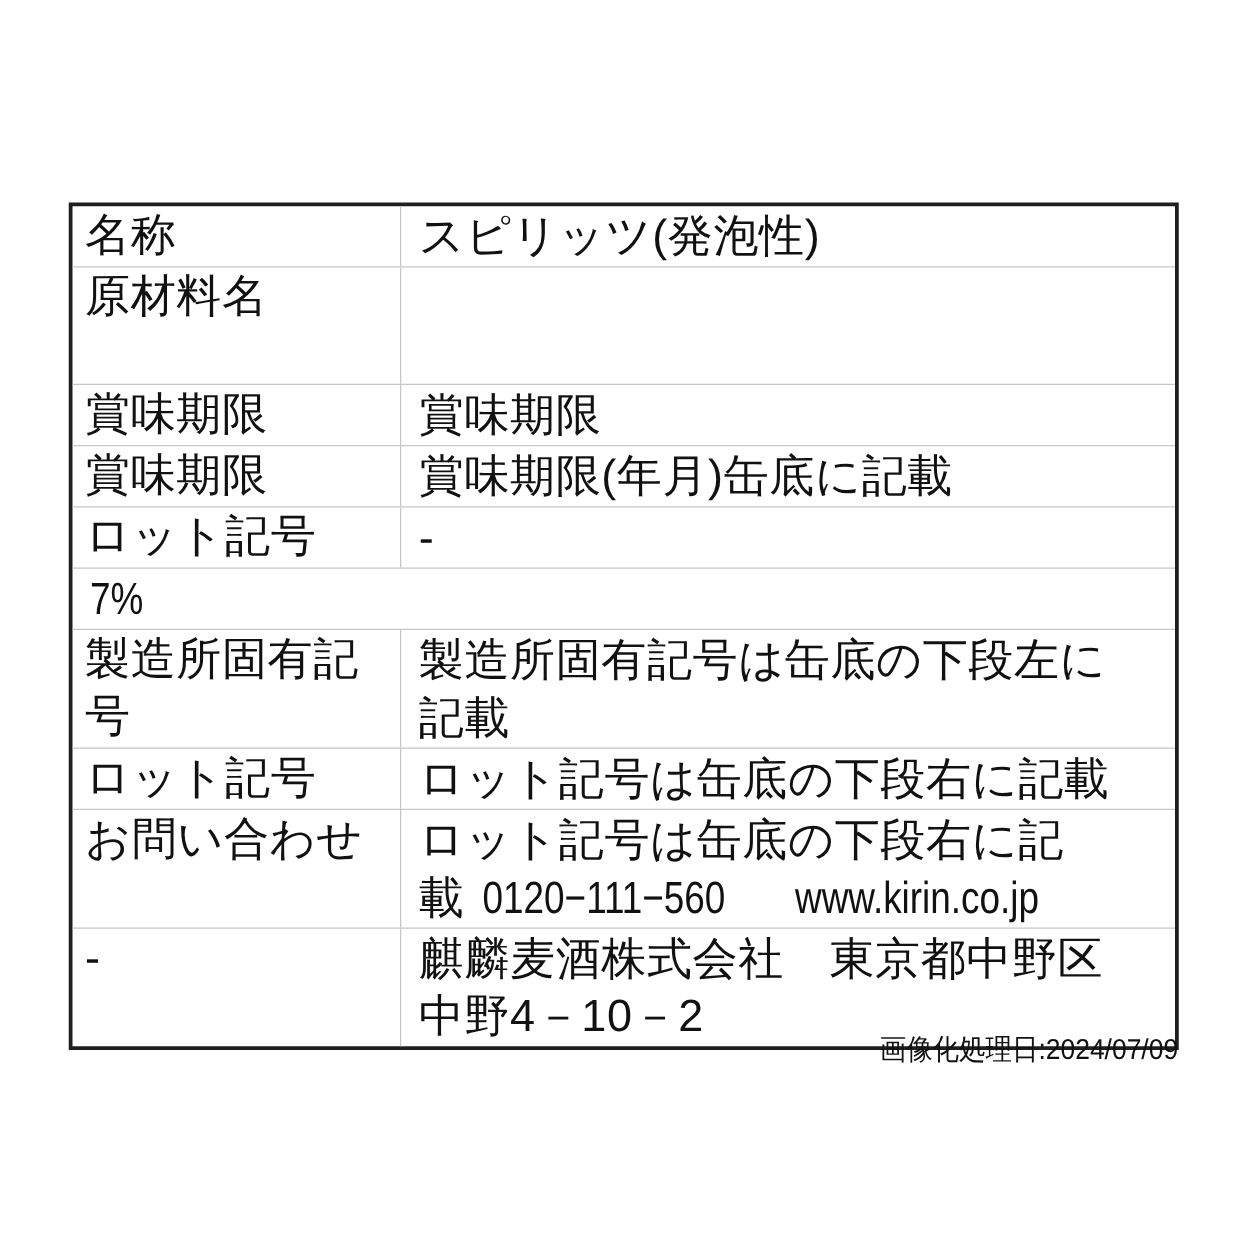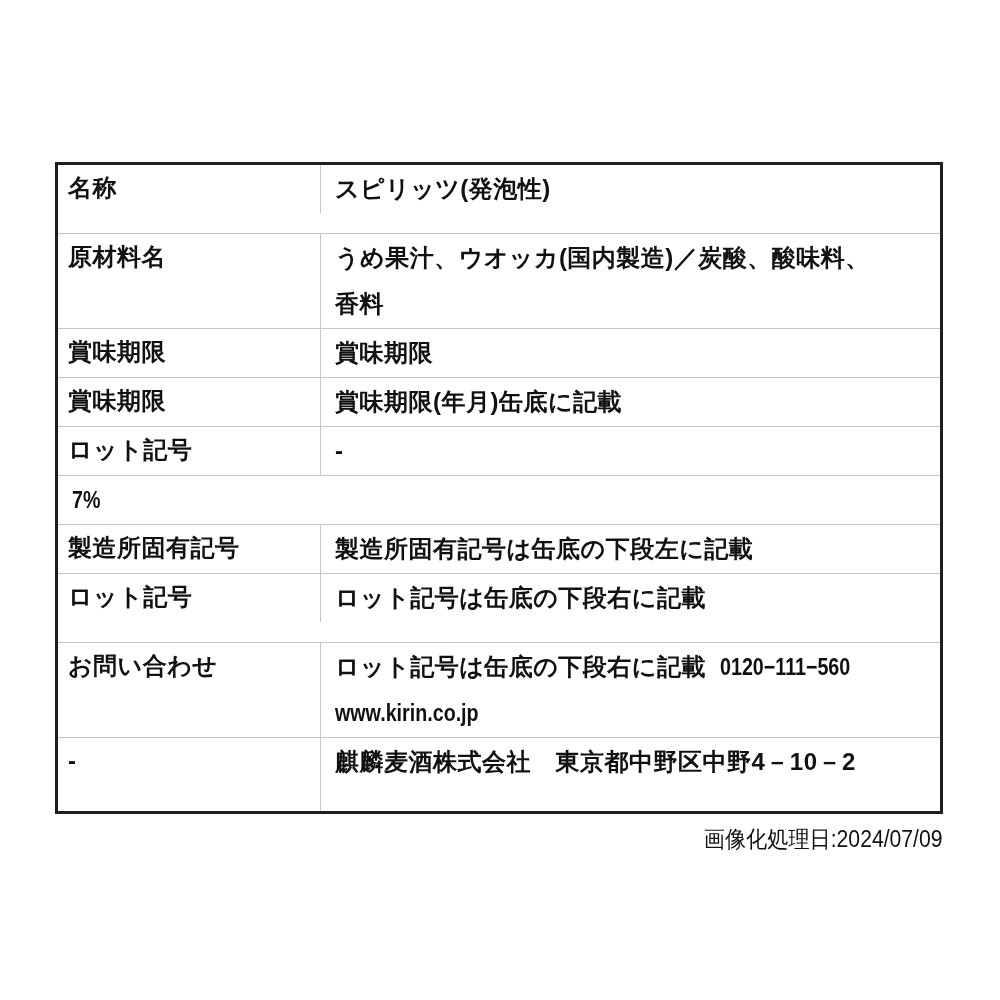--- a/index.html
+++ b/index.html
@@ -32,27 +32,27 @@
     background:var(--bg);
   }
   .row{
     display:flex;
     align-items:stretch;
   }
   .row + .row{
     border-top:1px solid var(--grid);
   }
   .r-single{min-height:46px;}
-  .r-double{min-height:93px;margin-top:20px;}
+  .r-double{min-height:93px;}
   .r-last{min-height:73px;}
   .cell{
     box-sizing:border-box;
-    font-size:24px;
+    font-size:36px;
     line-height:46px;
-    font-weight:700;
+    font-weight:400;
     letter-spacing:0.5px;
     overflow:hidden;
   }
   .cell-label{
     width:263px;
     flex:0 0 263px;
     border-right:1px solid var(--grid);
     padding:0 4px 0 10px;
   }
   .cell-value{
@@ -94,21 +94,20 @@
 
   <div class="spec-table">
 
     <div class="row r-single">
       <div class="cell cell-label">名称</div>
       <div class="cell cell-value">スピリッツ(発泡性)</div>
     </div>
 
     <div class="row r-double">
       <div class="cell cell-label">原材料名</div>
-      <div class="cell cell-value">うめ果汁、ウオッカ(国内製造)／炭酸、酸味料、香料</div>
     </div>
 
 
     <div class="row r-single">
       <div class="cell cell-label">賞味期限</div>
       <div class="cell cell-value">賞味期限</div>
     </div>
 
     <div class="row r-single">
       <div class="cell cell-label">賞味期限</div>

